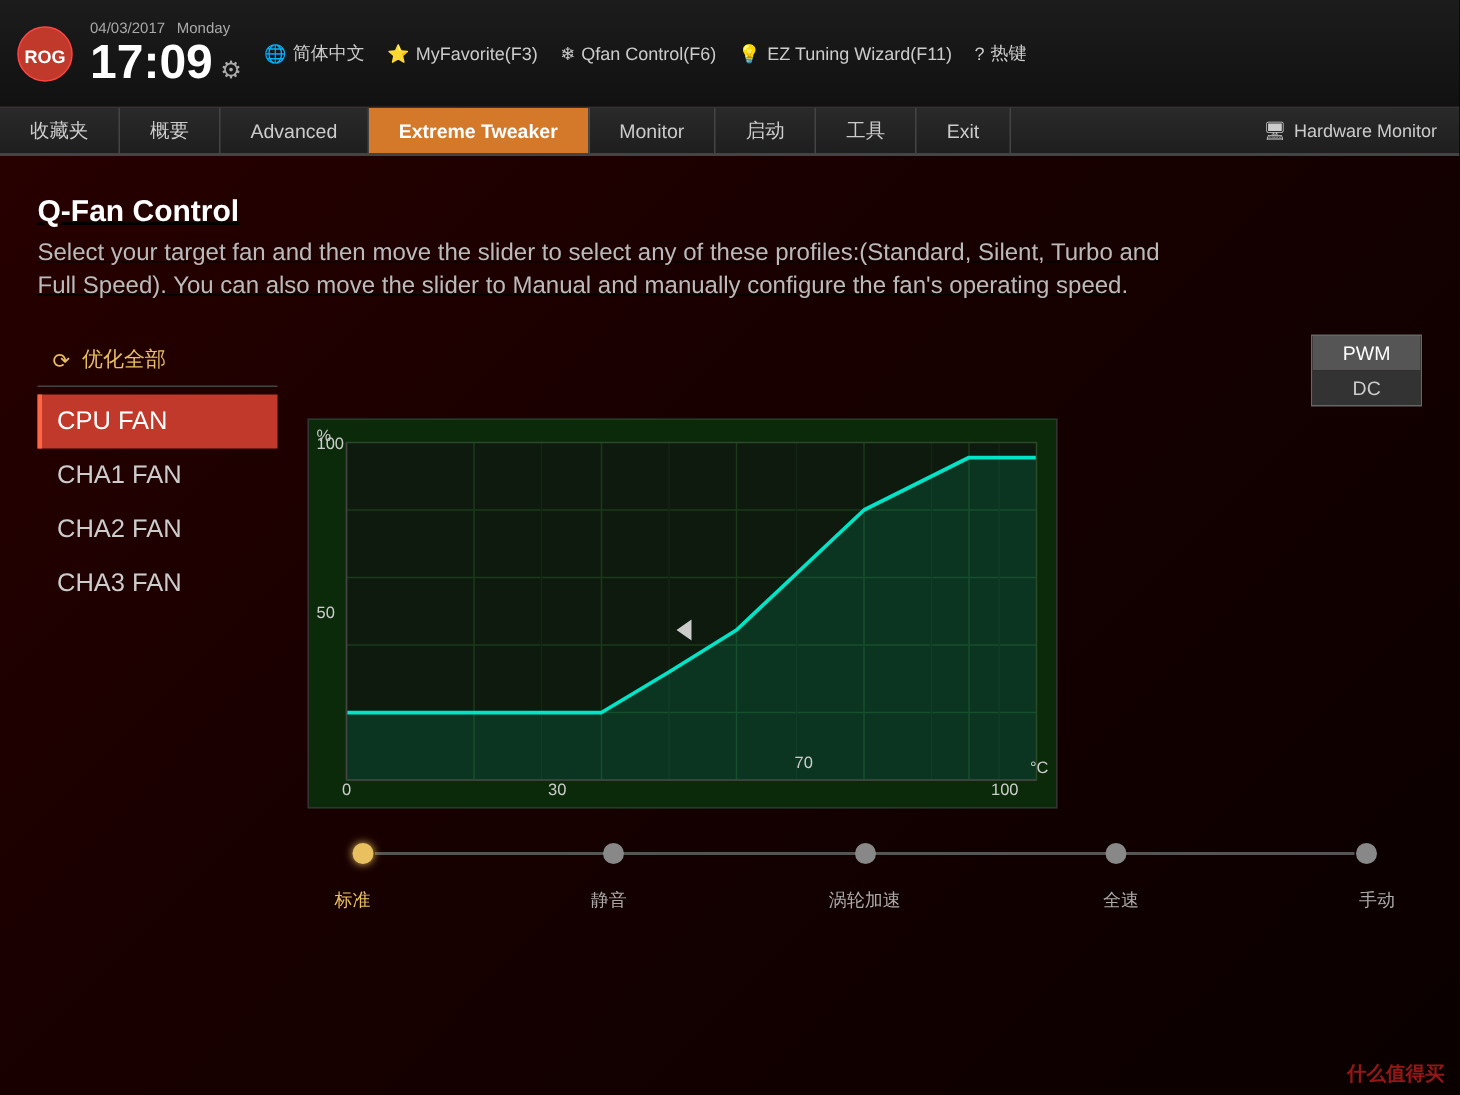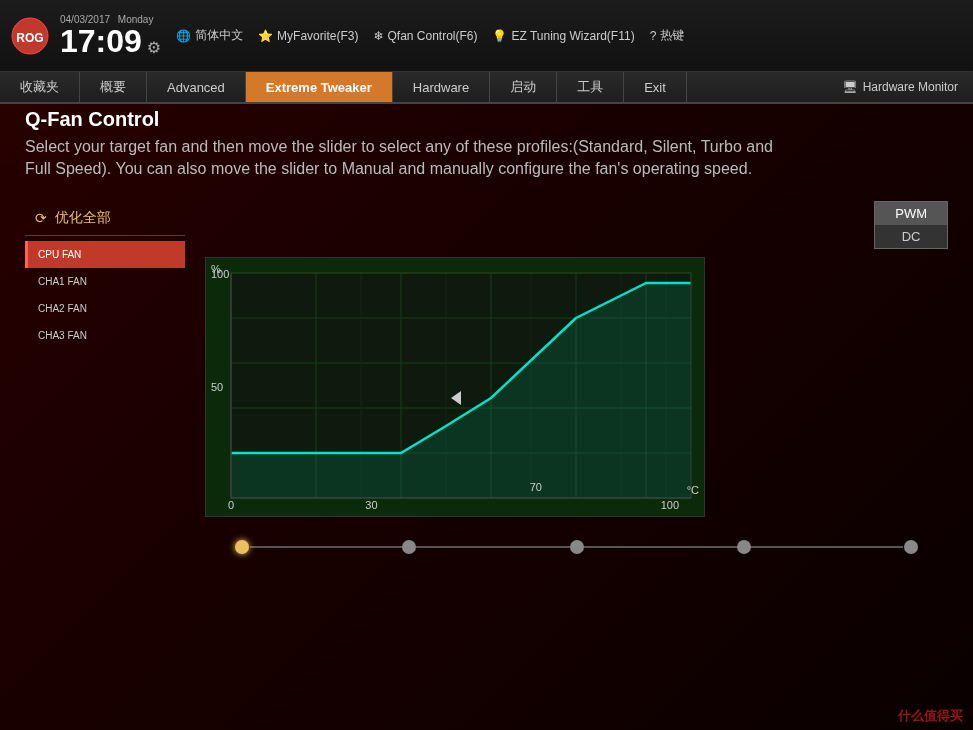--- a/index.html
+++ b/index.html
@@ -113,21 +113,22 @@
       z-index: 10;
       padding: 15px 25px;
       display: flex;
       gap: 20px;
       height: calc(730px - 72px - 32px - 50px - 40px);
     }
 
     .page-header {
       position: relative;
       z-index: 10;
-      padding: 4px 25px 5px;
+      padding: 26px 25px 5px;
+      text-decoration: underline;
     }
 
     .page-title {
       color: #fff;
       font-size: 20px;
       font-weight: bold;
       margin-bottom: 5px;
     }
 
     .page-desc {
@@ -151,21 +152,21 @@
       font-size: 14px;
       padding: 8px 10px;
       cursor: pointer;
       border-bottom: 1px solid #444;
       margin-bottom: 5px;
     }
 
     .fan-list-item {
       padding: 8px 10px;
       color: #ccc;
-      font-size: 10px;
+      font-size: 17px;
       cursor: pointer;
       border-left: 3px solid transparent;
     }
     .fan-list-item.active {
       background: #c0392b;
       color: #fff;
       border-left: 3px solid #ff6644;
     }
 
     
@@ -341,21 +342,21 @@
       <span>热键</span>
     </div>
   </div>
 </div>
 
 <div class="nav-bar">
   <div class="nav-item">收藏夹</div>
   <div class="nav-item">概要</div>
   <div class="nav-item">Advanced</div>
   <div class="nav-item active">Extreme Tweaker</div>
-  <div class="nav-item">Hardware</div>
+  <div class="nav-item">Monitor</div>
   <div class="nav-item">启动</div>
   <div class="nav-item">工具</div>
   <div class="nav-item">Exit</div>
   <div class="nav-right">
     <span>🖥</span>
     <span>Hardware Monitor</span>
   </div>
 </div>
 
 <div class="page-header">
@@ -440,20 +441,27 @@
 
         <div style="display:flex;justify-content:space-between;width:100%;position:relative;z-index:2;">
           <div class="profile-dot active"></div>
           <div class="profile-dot"></div>
           <div class="profile-dot"></div>
           <div class="profile-dot"></div>
           <div class="profile-dot"></div>
         </div>
       </div>
 
+      <div class="profile-labels">
+        <span class="profile-label active">标准</span>
+        <span class="profile-label">静音</span>
+        <span class="profile-label">涡轮加速</span>
+        <span class="profile-label">全速</span>
+        <span class="profile-label">手动</span>
+      </div>
     </div>
   </div>
 </div>
 
 <div class="bottom-buttons">
   <button class="btn-cancel">撤销</button>
   <button class="btn-apply" style="margin-left:300px;">应用</button>
   <button class="btn-exit">Exit (ESC)</button>
 </div>
 

